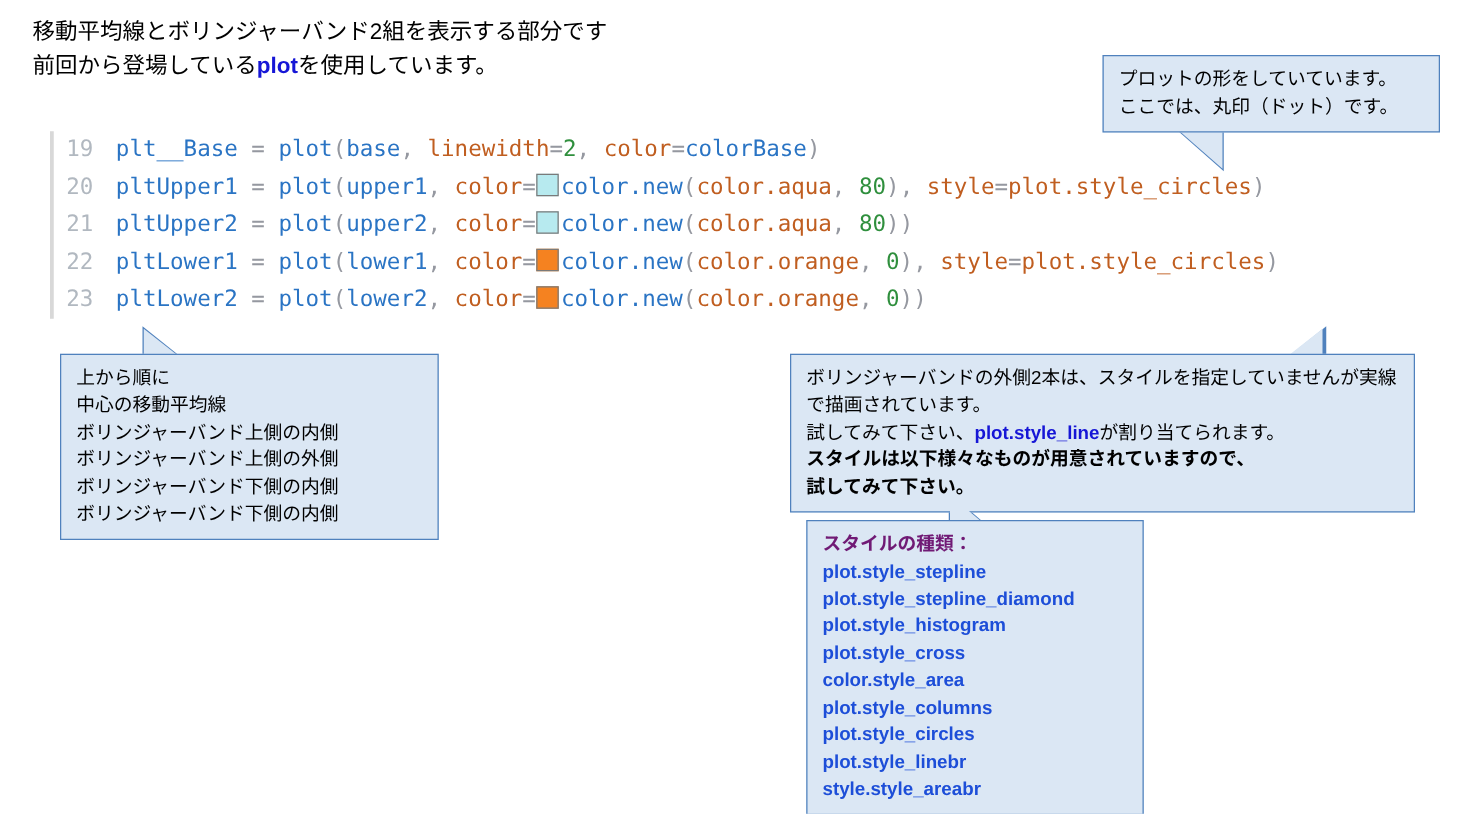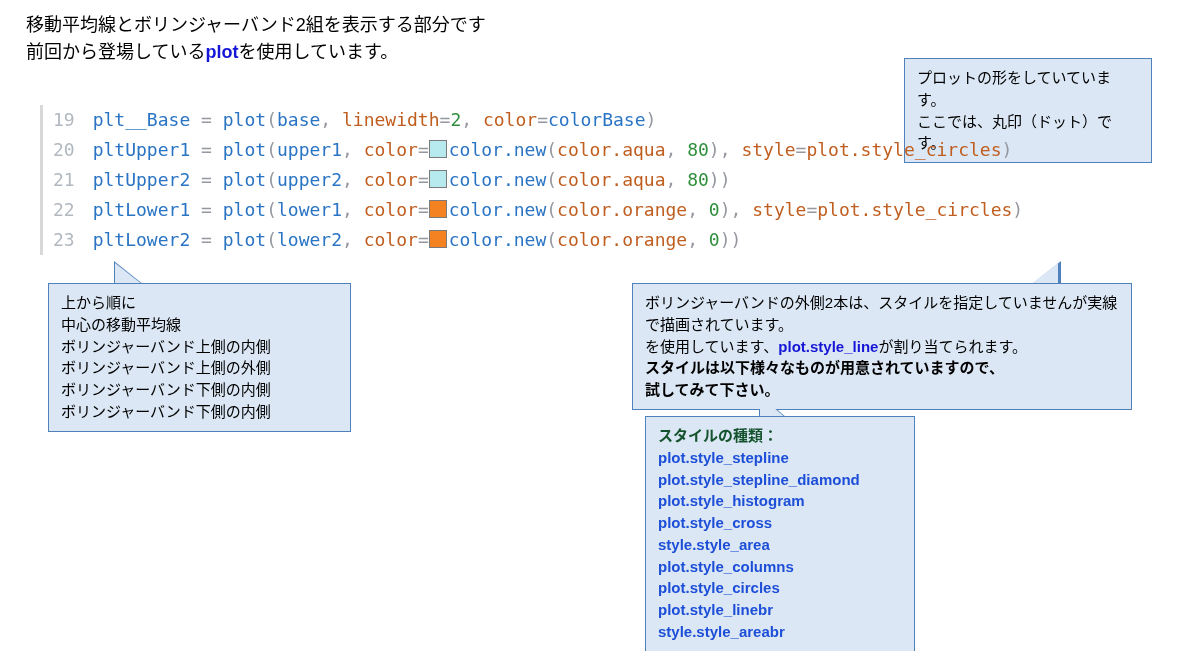--- a/index.html
+++ b/index.html
@@ -65,32 +65,32 @@
     background: #dbe7f4;
     border: 1px solid #4f81bd;
     padding: 8px 12px;
     font-size: 15px;
     line-height: 1.45;
     color: #000;
     box-sizing: border-box;
   }
   .callout .blue-bold { color: #1616d6; font-weight: bold; }
   .callout .bold { font-weight: bold; }
-  .callout.tr { right: 26px; top: 58px; width: 248px; }
+  .callout.tr { right: 26px; top: 44px; width: 270px; }
   .callout.bl { left: 48px;  top: 283px; width: 303px; }
   .callout.mid{ left: 632px; top: 283px; width: 500px; }
   .callout.styles {
     left: 645px; top: 416px; width: 270px;
     font-weight: bold;
   }
   .callout.styles .style-item {
     color: #1d4ed8;
     font-weight: bold;
   }
-  .callout.styles .style-title { color:#14532d; }
+  .callout.styles .style-title { color:#701a75; }
 
   
   .tail {
     position: absolute;
     width: 0; height: 0;
   }
   
   .tail.tr-a {
     right: 200px; top: 100px;
     border-top: 35px solid #dbe7f4;
@@ -182,32 +182,32 @@
   <div>ボリンジャーバンド上側の外側</div>
   <div>ボリンジャーバンド下側の内側</div>
   <div>ボリンジャーバンド下側の内側</div>
 </div>
 
 <div class="tail mid-b"></div>
 <div class="tail mid-a"></div>
 <div class="callout mid">
   <div>ボリンジャーバンドの外側2本は、スタイルを指定していませんが実線で描画されています。</div>
   <div>
-    <span>を使用しています、</span><span class="blue-bold">plot.style_line</span><span>が割り当てられます。</span>
+    <span>試してみて下さい、</span><span class="blue-bold">plot.style_line</span><span>が割り当てられます。</span>
   </div>
   <div class="bold">スタイルは以下様々なものが用意されていますので、</div>
   <div class="bold">試してみて下さい。</div>
 </div>
 
 <div class="tail st-b"></div>
 <div class="tail st-a"></div>
 <div class="callout styles" id="styles-box">
   <div class="style-title">スタイルの種類：</div>
 <div class="style-item">plot.style_stepline</div>
     <div class="style-item">plot.style_stepline_diamond</div>
     <div class="style-item">plot.style_histogram</div>
     <div class="style-item">plot.style_cross</div>
-    <div class="style-item">style.style_area</div>
+    <div class="style-item">color.style_area</div>
     <div class="style-item">plot.style_columns</div>
     <div class="style-item">plot.style_circles</div>
     <div class="style-item">plot.style_linebr</div>
     <div class="style-item">style.style_areabr</div>
   </div>
 
 </body></html>

